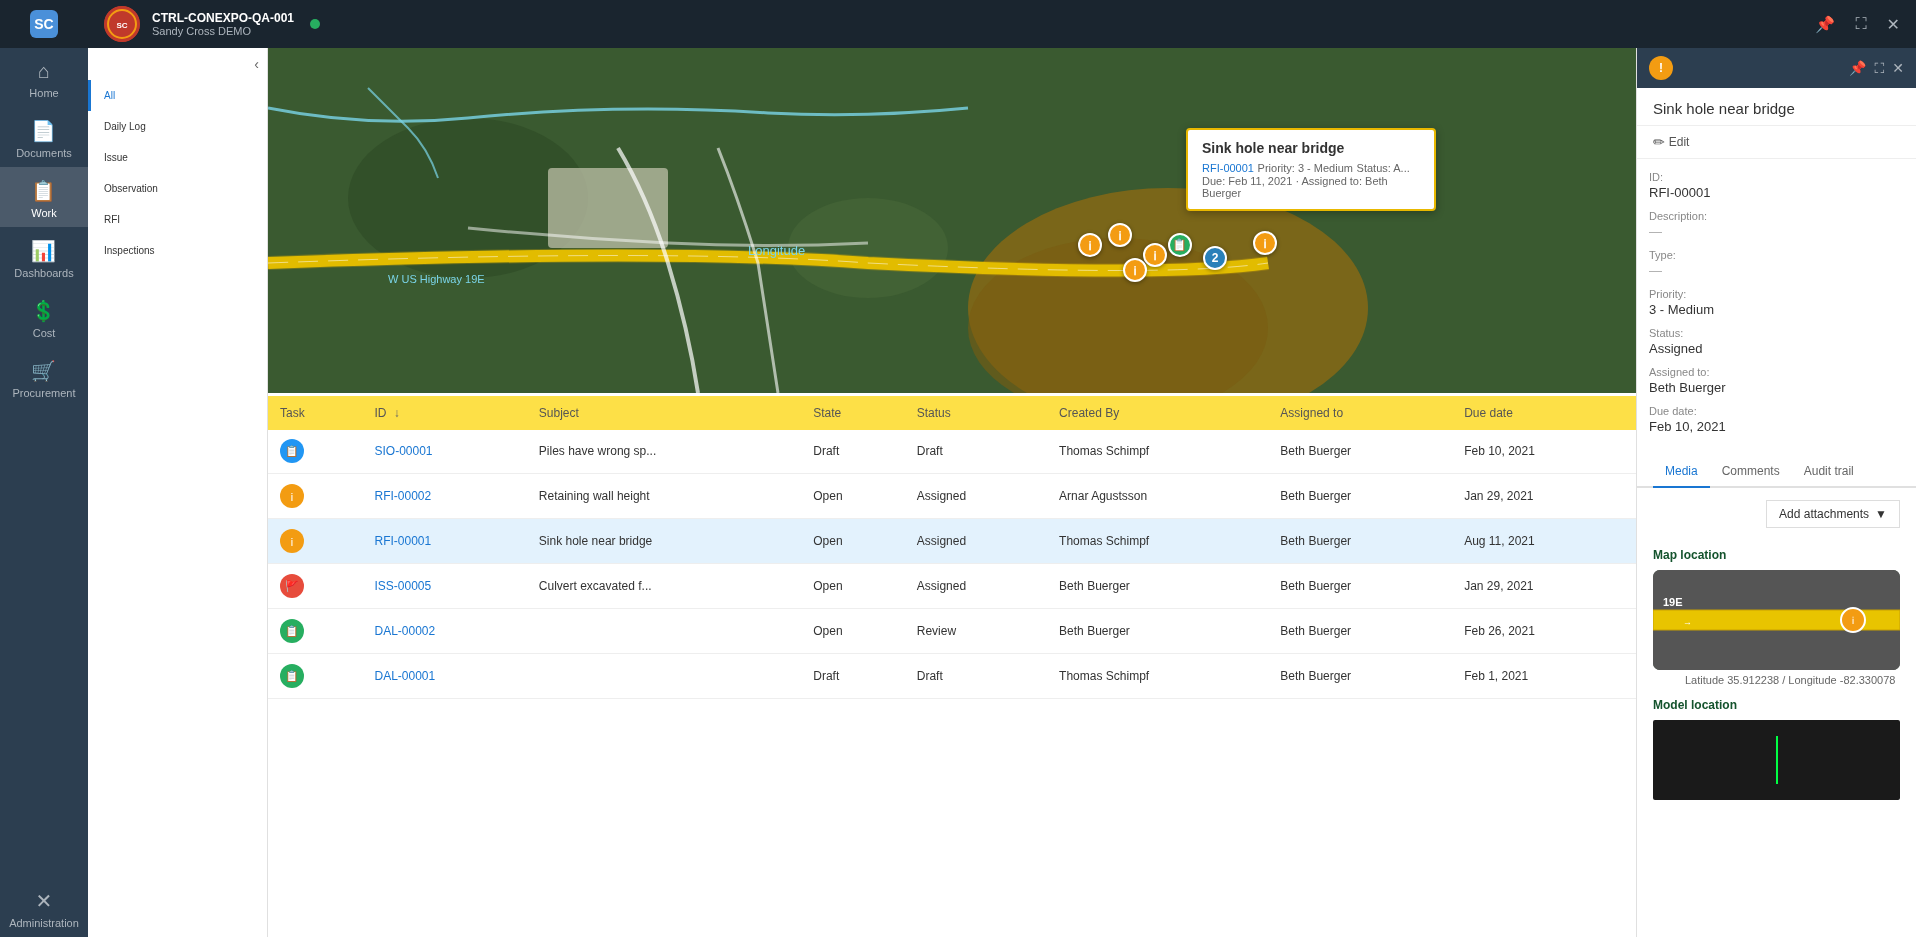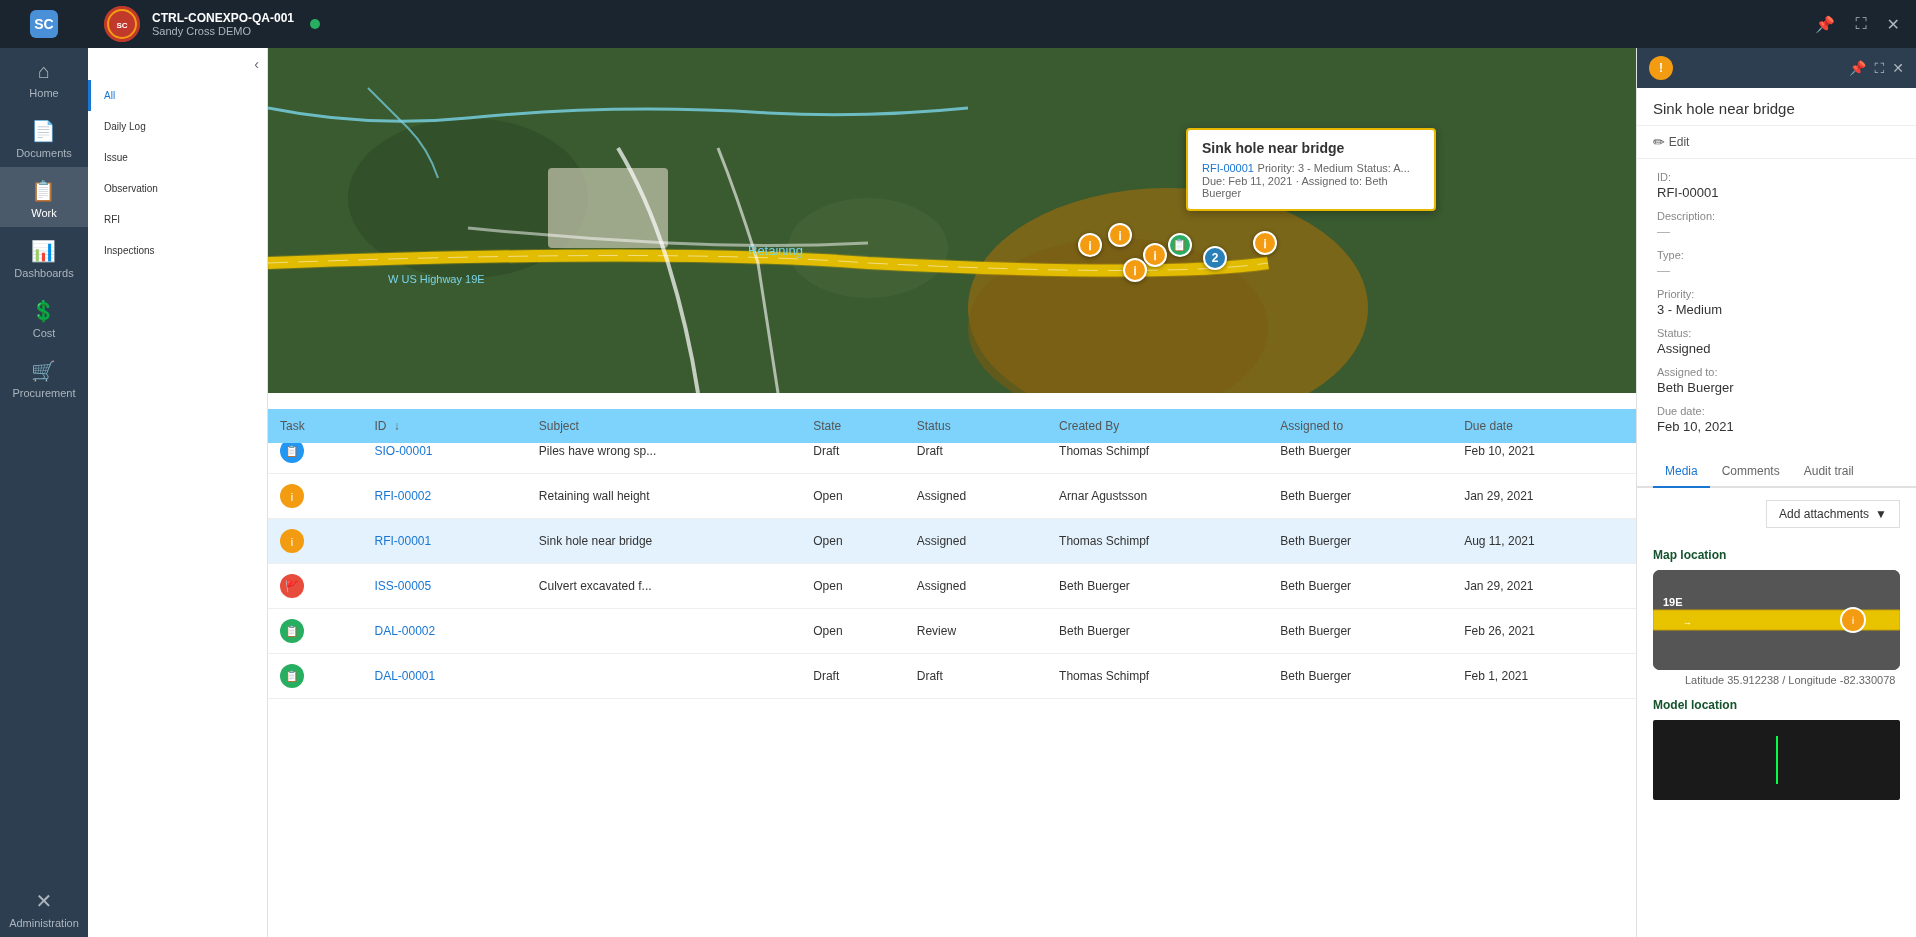--- a/index.html
+++ b/index.html
@@ -169,29 +169,29 @@
     .table-area {
       flex: 1;
       overflow-y: auto;
       background: white;
     }
     table {
       width: 100%;
       border-collapse: collapse;
     }
     thead th {
-      background: #7dd3fc;
+      background: #fde047;
       border-bottom: 2px solid #e0e0e0;
       padding: 10px 12px;
       text-align: left;
       font-weight: 500;
       color: #555;
       font-size: 12px;
       position: sticky;
-      top: 16px;
+      top: 3px;
     }
     tbody tr {
       border-bottom: 1px solid #eee;
     }
     tbody tr.selected { background: #e3f2fd; }
     tbody td {
       padding: 10px 12px;
       font-size: 12px;
       color: #333;
     }
@@ -249,21 +249,21 @@
       border-bottom: 1px solid #eee;
       display: flex;
       align-items: center;
       gap: 4px;
       color: #555;
       font-size: 12px;
       cursor: pointer;
     }
     .edit-icon { font-size: 14px; }
 
-    .panel-fields { padding: 12px 20px; }
+    .panel-fields { padding: 12px 12px; }
     .field-row { margin-bottom: 10px; }
     .field-label { color: #888; font-size: 11px; margin-bottom: 2px; }
     .field-value { color: #333; font-size: 13px; font-weight: 500; }
     .field-dash { color: #aaa; font-size: 13px; }
 
     .panel-tabs {
       display: flex;
       border-bottom: 2px solid #e0e0e0;
       padding: 0 16px;
       flex-shrink: 0;
@@ -434,21 +434,21 @@
             <path d="M 0,215 Q 400,200 600,215 Q 900,230 1000,215" stroke="white" stroke-width="1" fill="none" stroke-dasharray="20,10" opacity="0.5"></path>
 
             <path d="M 350,100 Q 380,150 400,215 Q 420,280 430,345" stroke="white" stroke-width="4" fill="none" opacity="0.7"></path>
             <path d="M 450,100 Q 470,150 490,215 Q 500,280 510,345" stroke="white" stroke-width="3" fill="none" opacity="0.6"></path>
             <path d="M 200,180 Q 300,190 400,195 Q 500,200 600,195" stroke="white" stroke-width="3" fill="none" opacity="0.5"></path>
 
             <path d="M 0,60 Q 100,80 200,70 Q 350,55 500,65 Q 600,70 700,60" stroke="#7ad4e8" stroke-width="3" fill="none" opacity="0.8"></path>
             <path d="M 100,40 Q 120,60 140,80 Q 160,100 170,130" stroke="#7ad4e8" stroke-width="2" fill="none" opacity="0.7"></path>
           </svg>
 
-          <div class="road-label" style="left: 480px; top: 195px;">Retaining</div>
+          <div class="road-label" style="left: 480px; top: 195px;">Longitude</div>
           <div class="road-label" style="left: 120px; top: 225px; font-size:11px;">W US Highway 19E</div>
 
           <div class="marker marker-info" style="left:810px; top:185px;">ℹ</div>
           <div class="marker marker-info" style="left:840px; top:175px;">ℹ</div>
           <div class="marker marker-info" style="left:875px; top:195px;">ℹ</div>
           <div class="marker marker-info" style="left:855px; top:210px;">ℹ</div>
           <div class="marker marker-green" style="left:900px; top:185px;">📋</div>
           <div class="marker marker-blue" style="left:935px; top:198px; background:#2980b9;">2</div>
           <div class="marker marker-info" style="left:985px; top:183px;">ℹ</div>
 

